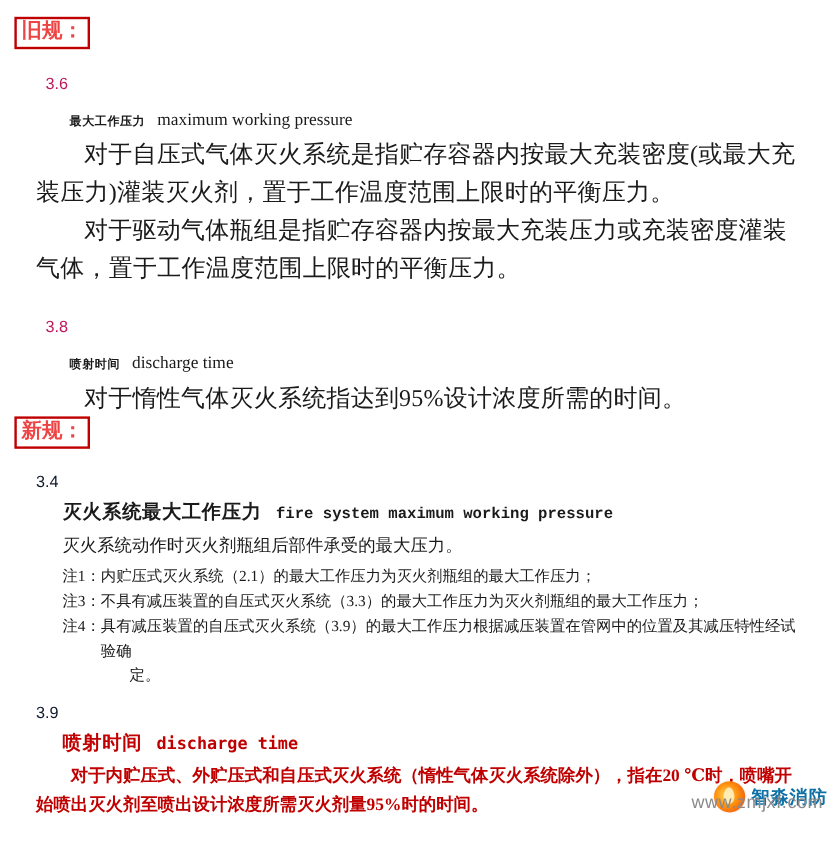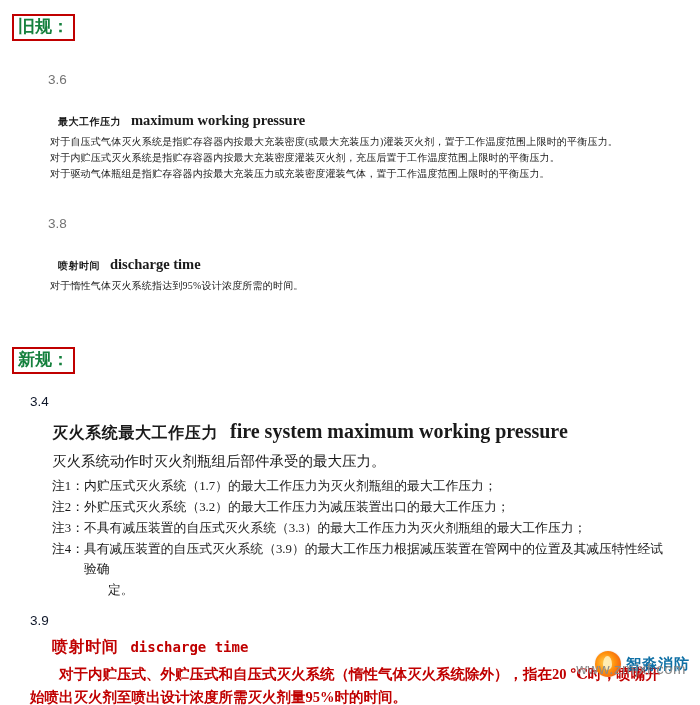--- a/index.html
+++ b/index.html
@@ -18,21 +18,21 @@
   .page {
     position: relative;
     width: 700px;
     height: 705px;
   }
 
   
   .section-tag {
     display: inline-block;
     border: 2px solid #c00000;
-    color: #15803d;
+    color: #ef4444;
     font-size: 17px;
     font-weight: bold;
     padding: 1px 4px 2px 4px;
     line-height: 1.15;
     font-family: "DejaVu Sans", "Liberation Sans", sans-serif;
   }
   .tag-old {
     position: absolute;
     left: 12px;
     top: 14px;
@@ -53,22 +53,22 @@
   .block-new {
     position: absolute;
     left: 30px;
     top: 392px;
     width: 640px;
   }
 
   .clause-num {
     font-size: 13.5px;
     font-family: "Liberation Sans", "DejaVu Sans", sans-serif;
-    color: #737373;
-    margin: 18px;
+    color: #be185d;
+    margin: 8px;
     line-height: 1.5;
   }
   .clause-num-new {
     font-size: 13.5px;
     font-family: "Liberation Sans", "DejaVu Sans", sans-serif;
     color: #0f172a;
     margin: 0 0 2px 0;
     line-height: 1.5;
   }
 
@@ -76,49 +76,49 @@
     margin: 2px 0 2px 0;
     padding-left: 28px;
     line-height: 1.5;
   }
   .term-cn {
     font-weight: bold;
     font-size: 10px;
     letter-spacing: 0.5px;
   }
   .term-en {
-    font-weight: bold;
+    font-weight: normal;
     font-size: 14.5px;
     font-family: "Liberation Serif", "DejaVu Serif", serif;
     margin-left: 10px;
   }
 
   .para {
     margin: 0;
     text-indent: 2em;
-    font-size: 10px;
+    font-size: 20px;
     line-height: 1.58;
     letter-spacing: 0.2px;
   }
 
   
   .term-line-new {
     margin: 4px 0 4px 0;
     padding-left: 22px;
     line-height: 1.5;
   }
   .term-cn-new {
     font-weight: bold;
     font-size: 16px;
     letter-spacing: 0.6px;
   }
   .term-en-new {
     font-weight: bold;
-    font-size: 20px;
-    font-family: Liberation Serif, serif;
+    font-size: 13px;
+    font-family: Liberation Mono, monospace;
     margin-left: 12px;
     letter-spacing: 0;
   }
   .para-new {
     margin: 2px 0 3px 0;
     text-indent: 0;
     padding-left: 22px;
     font-size: 14.5px;
     line-height: 1.6;
   }
@@ -218,21 +218,20 @@
 
   <div class="block-old">
 
     <div class="clause-num">3.6</div>
 
     <div class="term-line">
       <span class="term-cn">最大工作压力</span><span class="term-en">maximum working pressure</span>
     </div>
 
     <p class="para">对于自压式气体灭火系统是指贮存容器内按最大充装密度(或最大充装压力)灌装灭火剂，置于工作温度范围上限时的平衡压力。</p>
-    <p class="para">对于内贮压式灭火系统是指贮存容器内按最大充装密度灌装灭火剂，充压后置于工作温度范围上限时的平衡压力。</p>
     <p class="para">对于驱动气体瓶组是指贮存容器内按最大充装压力或充装密度灌装气体，置于工作温度范围上限时的平衡压力。</p>
 
     <div style="height:14px"></div>
 
     <div class="clause-num">3.8</div>
 
     <div class="term-line">
       <span class="term-cn">喷射时间</span><span class="term-en">discharge time</span>
     </div>
 
@@ -246,25 +245,21 @@
     <div class="clause-num-new">3.4</div>
 
     <div class="term-line-new">
       <span class="term-cn-new">灭火系统最大工作压力</span><span class="term-en-new">fire system maximum working pressure</span>
     </div>
 
     <p class="para-new">灭火系统动作时灭火剂瓶组后部件承受的最大压力。</p>
 
     <div class="note">
       <span class="note-label">注1：</span>
-      <span class="note-text">内贮压式灭火系统（1.7）的最大工作压力为灭火剂瓶组的最大工作压力；</span>
-    </div>
-    <div class="note">
-      <span class="note-label">注2：</span>
-      <span class="note-text">外贮压式灭火系统（3.2）的最大工作压力为减压装置出口的最大工作压力；</span>
+      <span class="note-text">内贮压式灭火系统（2.1）的最大工作压力为灭火剂瓶组的最大工作压力；</span>
     </div>
     <div class="note">
       <span class="note-label">注3：</span>
       <span class="note-text">不具有减压装置的自压式灭火系统（3.3）的最大工作压力为灭火剂瓶组的最大工作压力；</span>
     </div>
     <div class="note">
       <span class="note-label">注4：</span>
       <span class="note-text">具有减压装置的自压式灭火系统（3.9）的最大工作压力根据减压装置在管网中的位置及其减压特性经试验确</span>
     </div>
     <div class="note-cont">定。</div>

